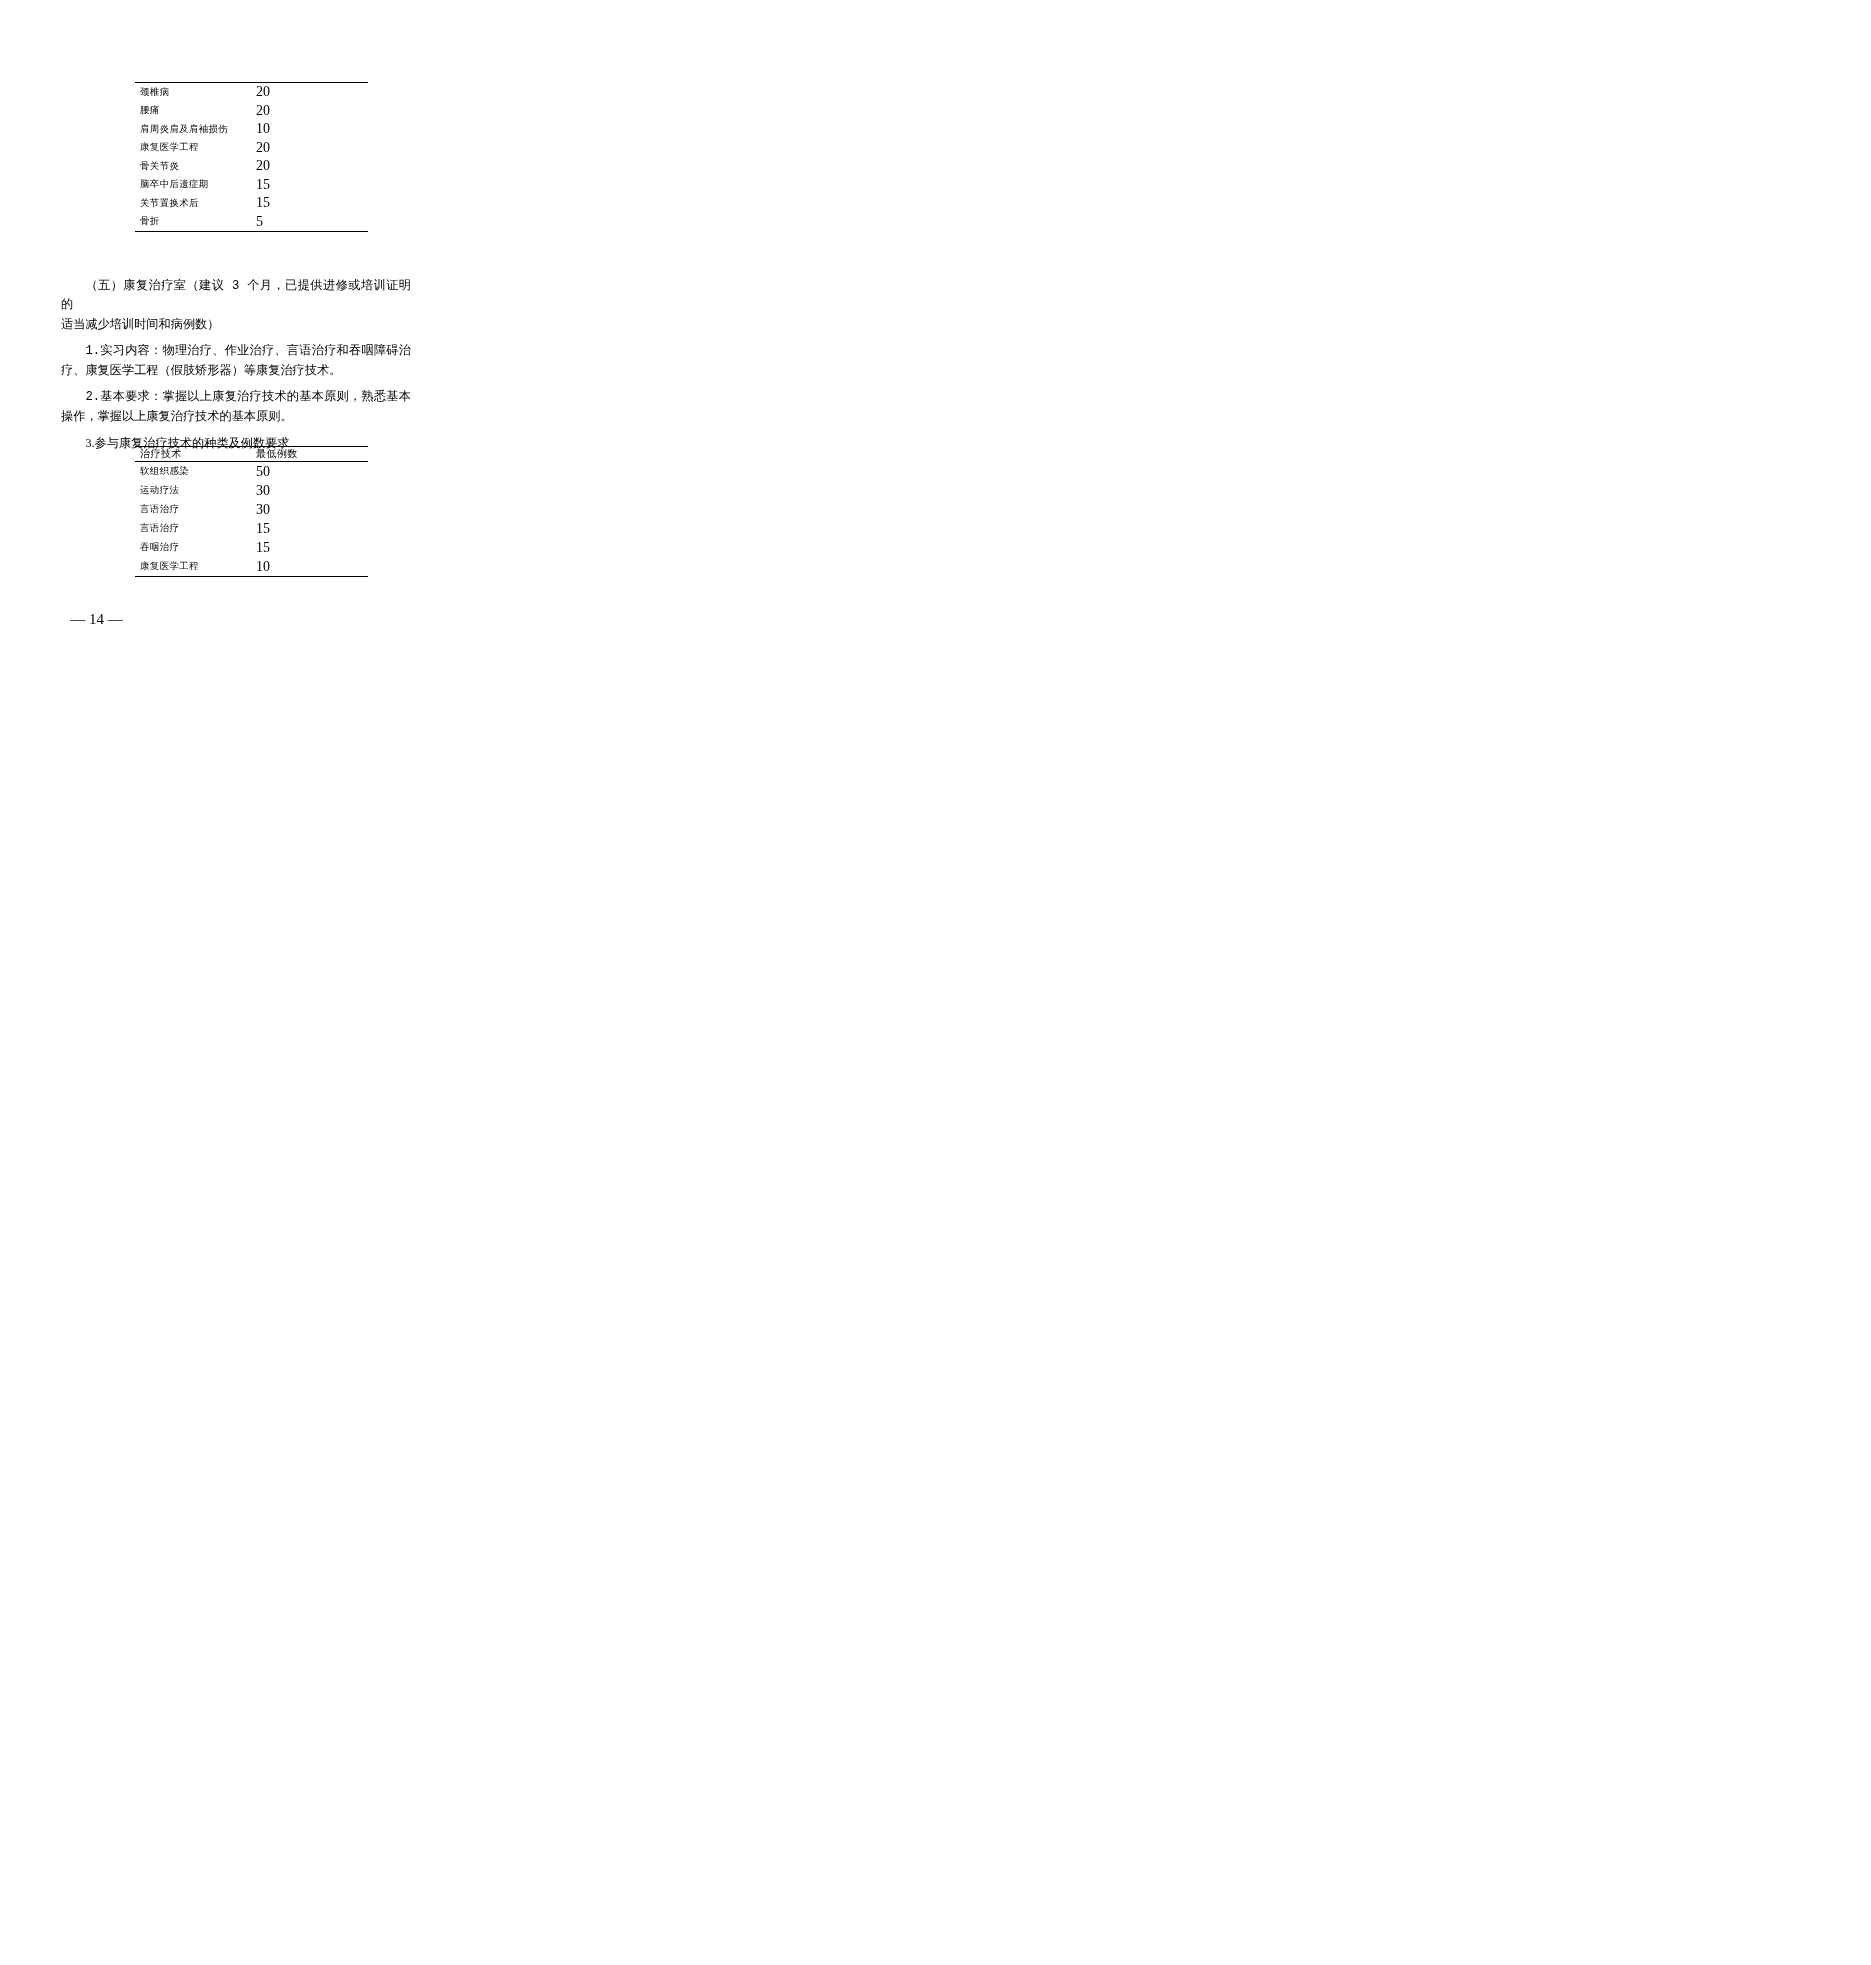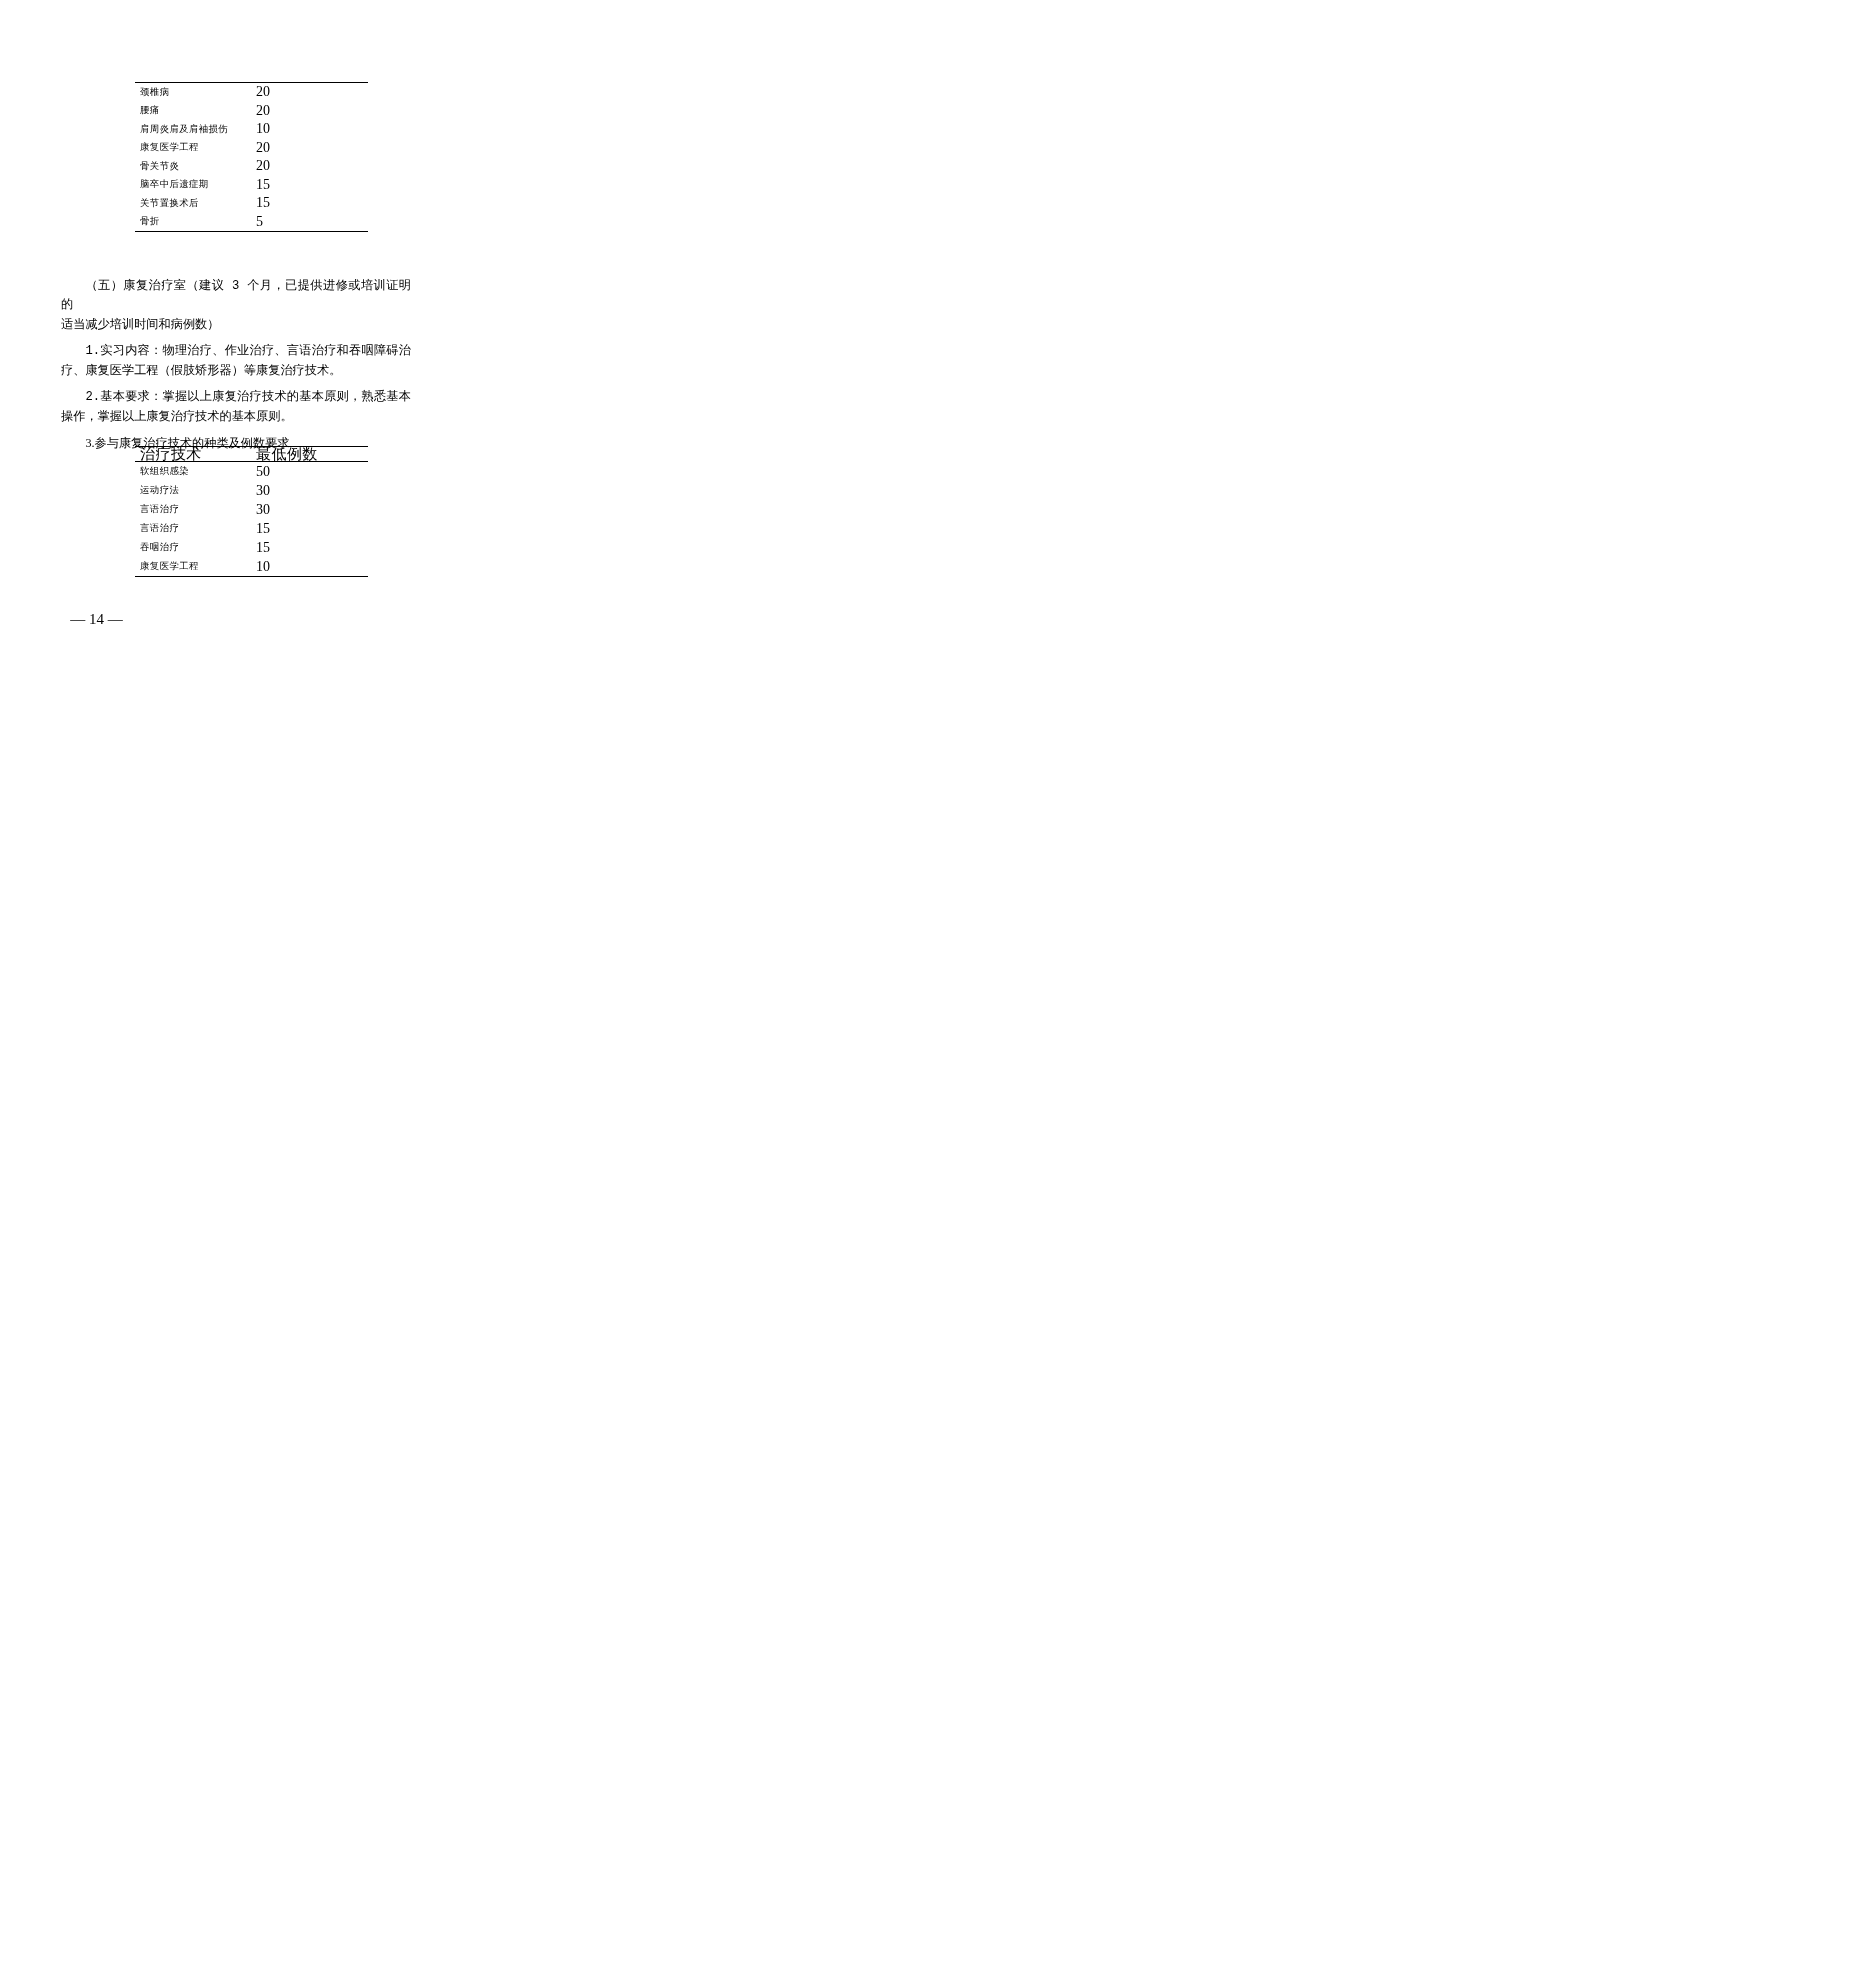--- a/index.html
+++ b/index.html
@@ -47,21 +47,21 @@
     letter-spacing: 0.4px;
     white-space: nowrap;
   }
   .tcell-value {
     flex: 1;
     font-size: 14px;
     white-space: nowrap;
   }
   .thead-row .tcell-label,
   .thead-row .tcell-value {
-    font-size: 15px;
+    font-size: 10px;
     letter-spacing: 0.4px;
   }
 
   
   .body-text {
     position: absolute;
     left: 61px;
     top: 277px;
     width: 350px;
     font-size: 12.2px;

